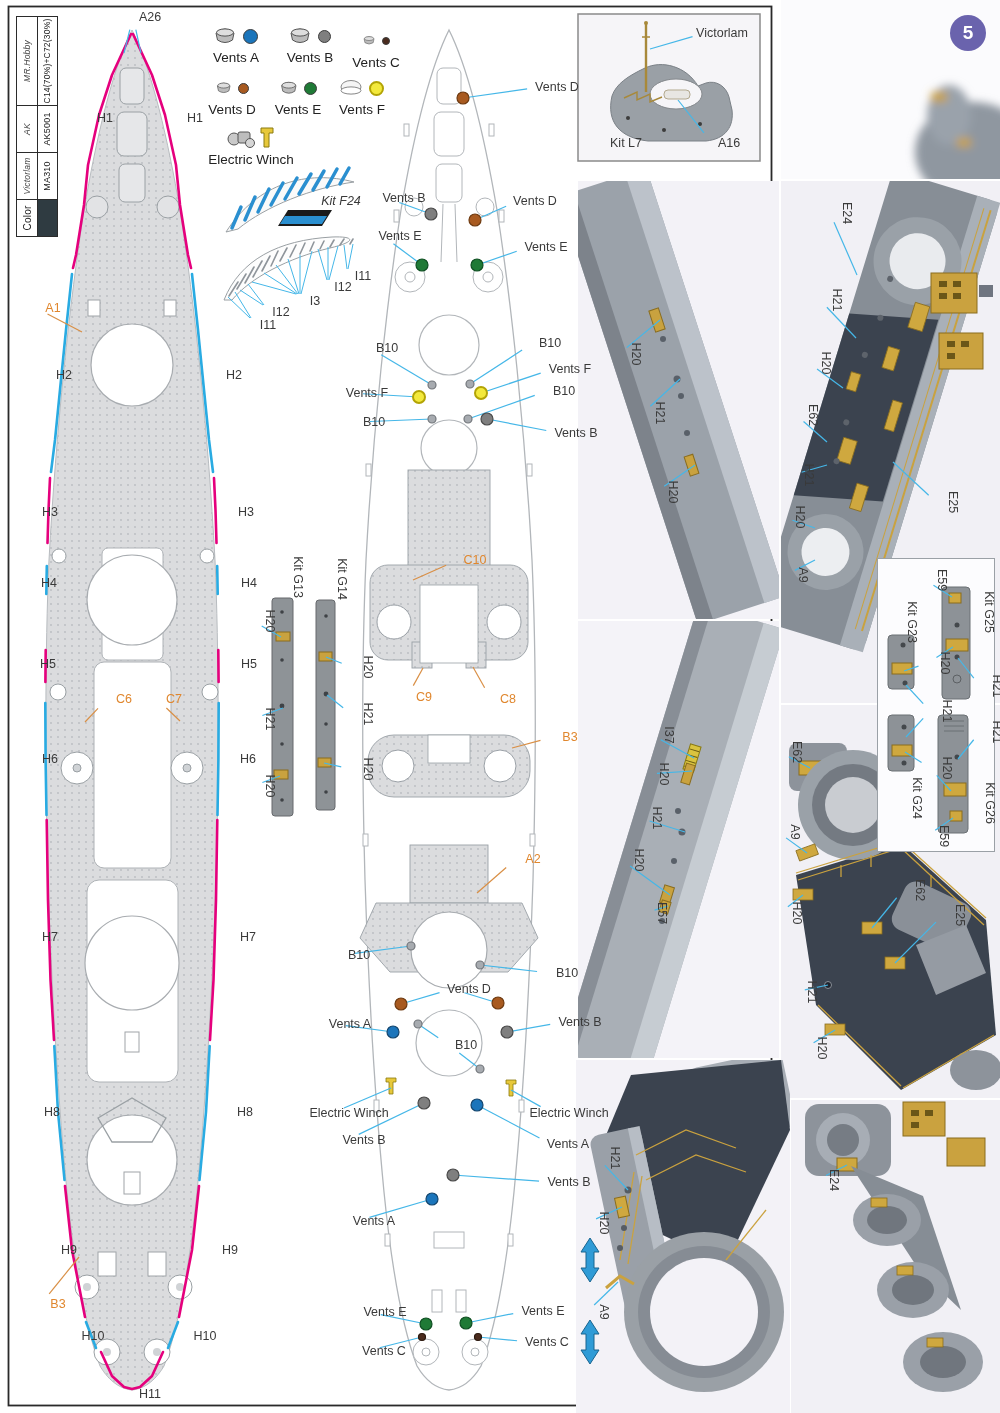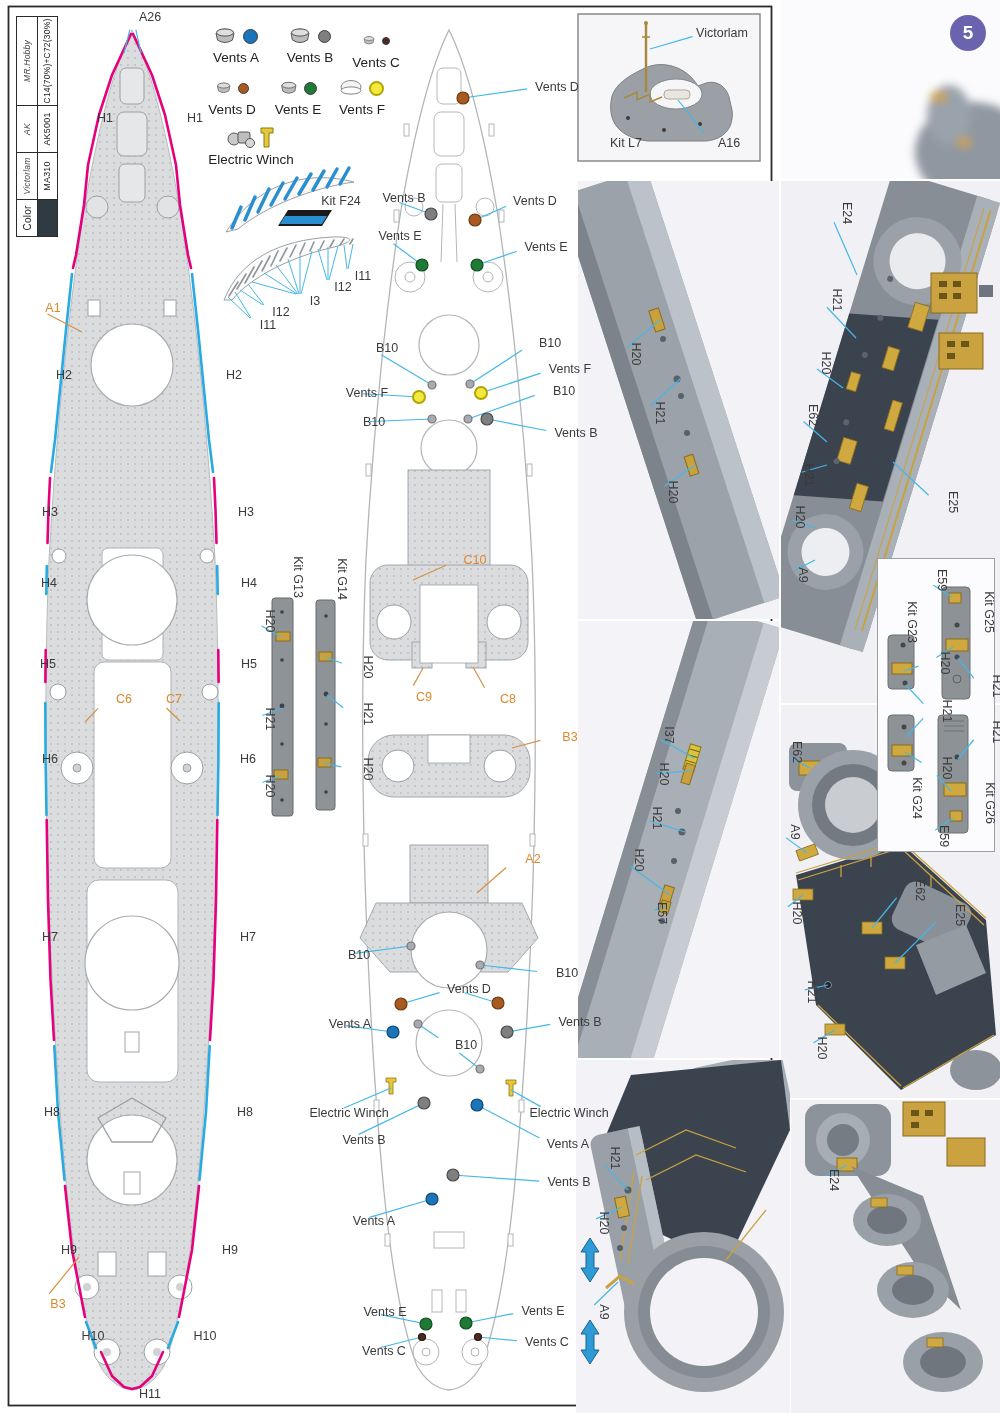--- a/index.html
+++ b/index.html
@@ -749,21 +749,21 @@
       <div class="co" style="left: 33px; top: 937px;">H7</div>
       <div class="co" style="left: 231px; top: 937px;">H7</div>
       <div class="co" style="left: 35px; top: 1112px;">H8</div>
       <div class="co" style="left: 228px; top: 1112px;">H8</div>
       <div class="co" style="left: 52px; top: 1250px;">H9</div>
       <div class="co" style="left: 213px; top: 1250px;">H9</div>
       <div class="co or" style="left: 41px; top: 1304px;">B3</div>
       <div class="co" style="left: 76px; top: 1336px;">H10</div>
       <div class="co" style="left: 188px; top: 1336px;">H10</div>
       <div class="co" style="left: 133px; top: 1394px; text-align: center;">H11</div>
-      <div class="co" style="left: 324px; top: 201px;">Kit F24</div>
+      <div class="co" style="left: 324px; top: 201px; font-style: italic;">Kit F24</div>
       <div class="co" style="left: 346px; top: 276px;">I11</div>
       <div class="co" style="left: 326px; top: 287px;">I12</div>
       <div class="co" style="left: 298px; top: 301px;">I3</div>
       <div class="co" style="left: 264px; top: 312px;">I12</div>
       <div class="co" style="left: 251px; top: 325px;">I11</div>
       <div class="co" style="left: 540px; top: 87px;">Vents D</div>
       <div class="co" style="left: 387px; top: 198px;">Vents B</div>
       <div class="co" style="left: 518px; top: 201px;">Vents D</div>
       <div class="co" style="left: 383px; top: 236px;">Vents E</div>
       <div class="co" style="left: 529px; top: 247px;">Vents E</div>

